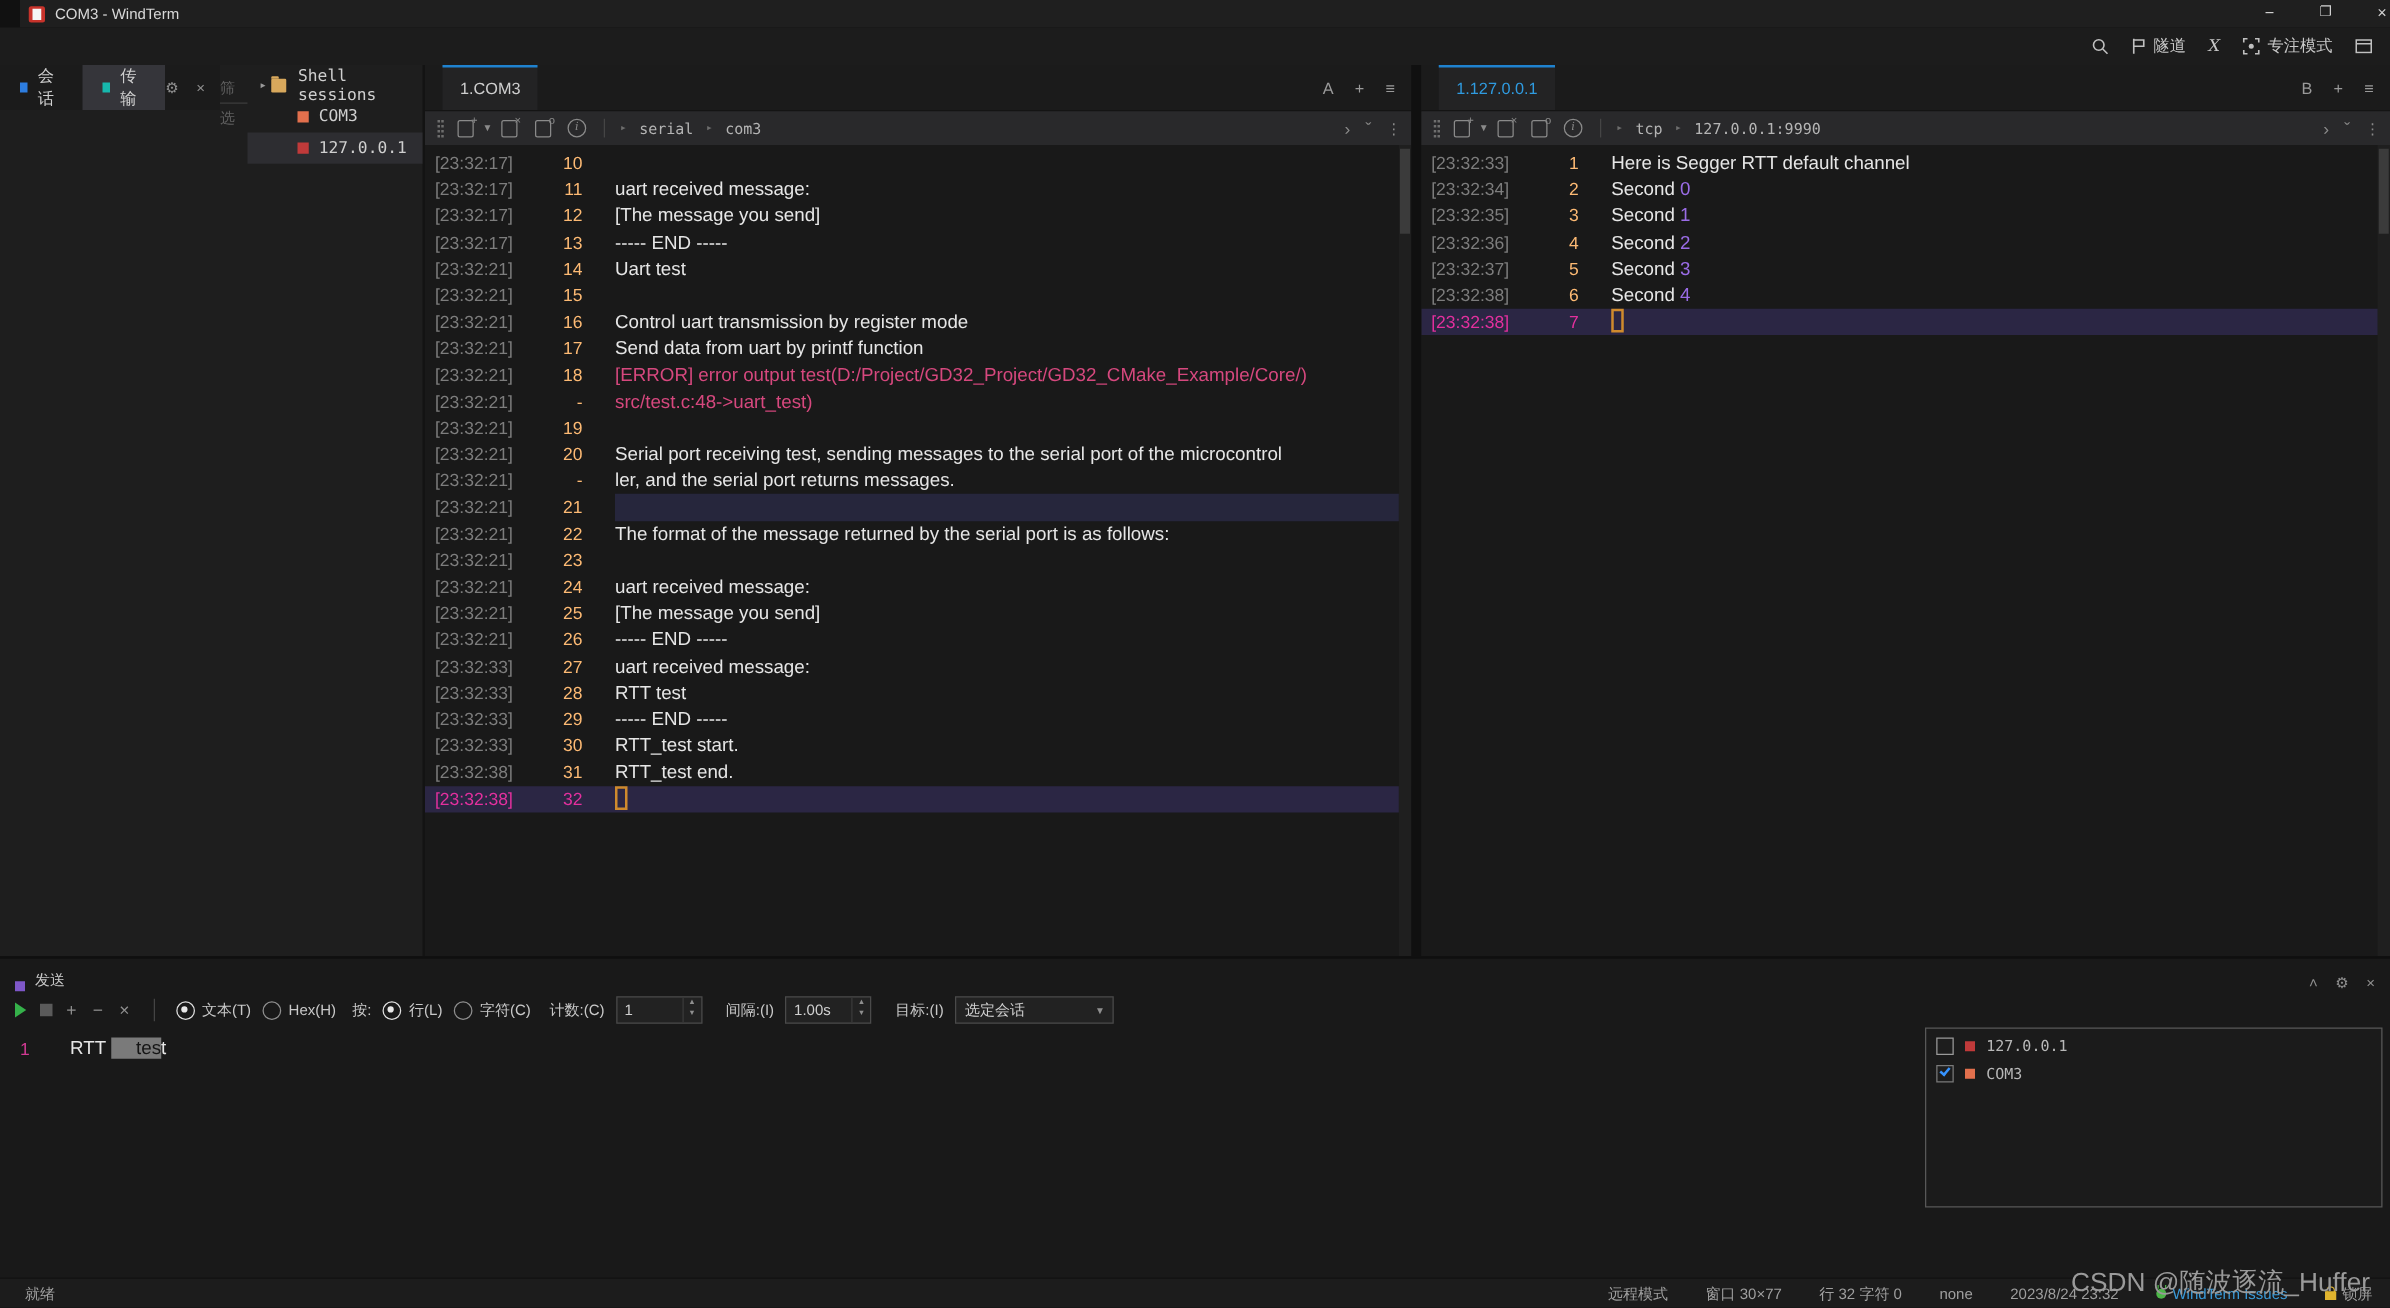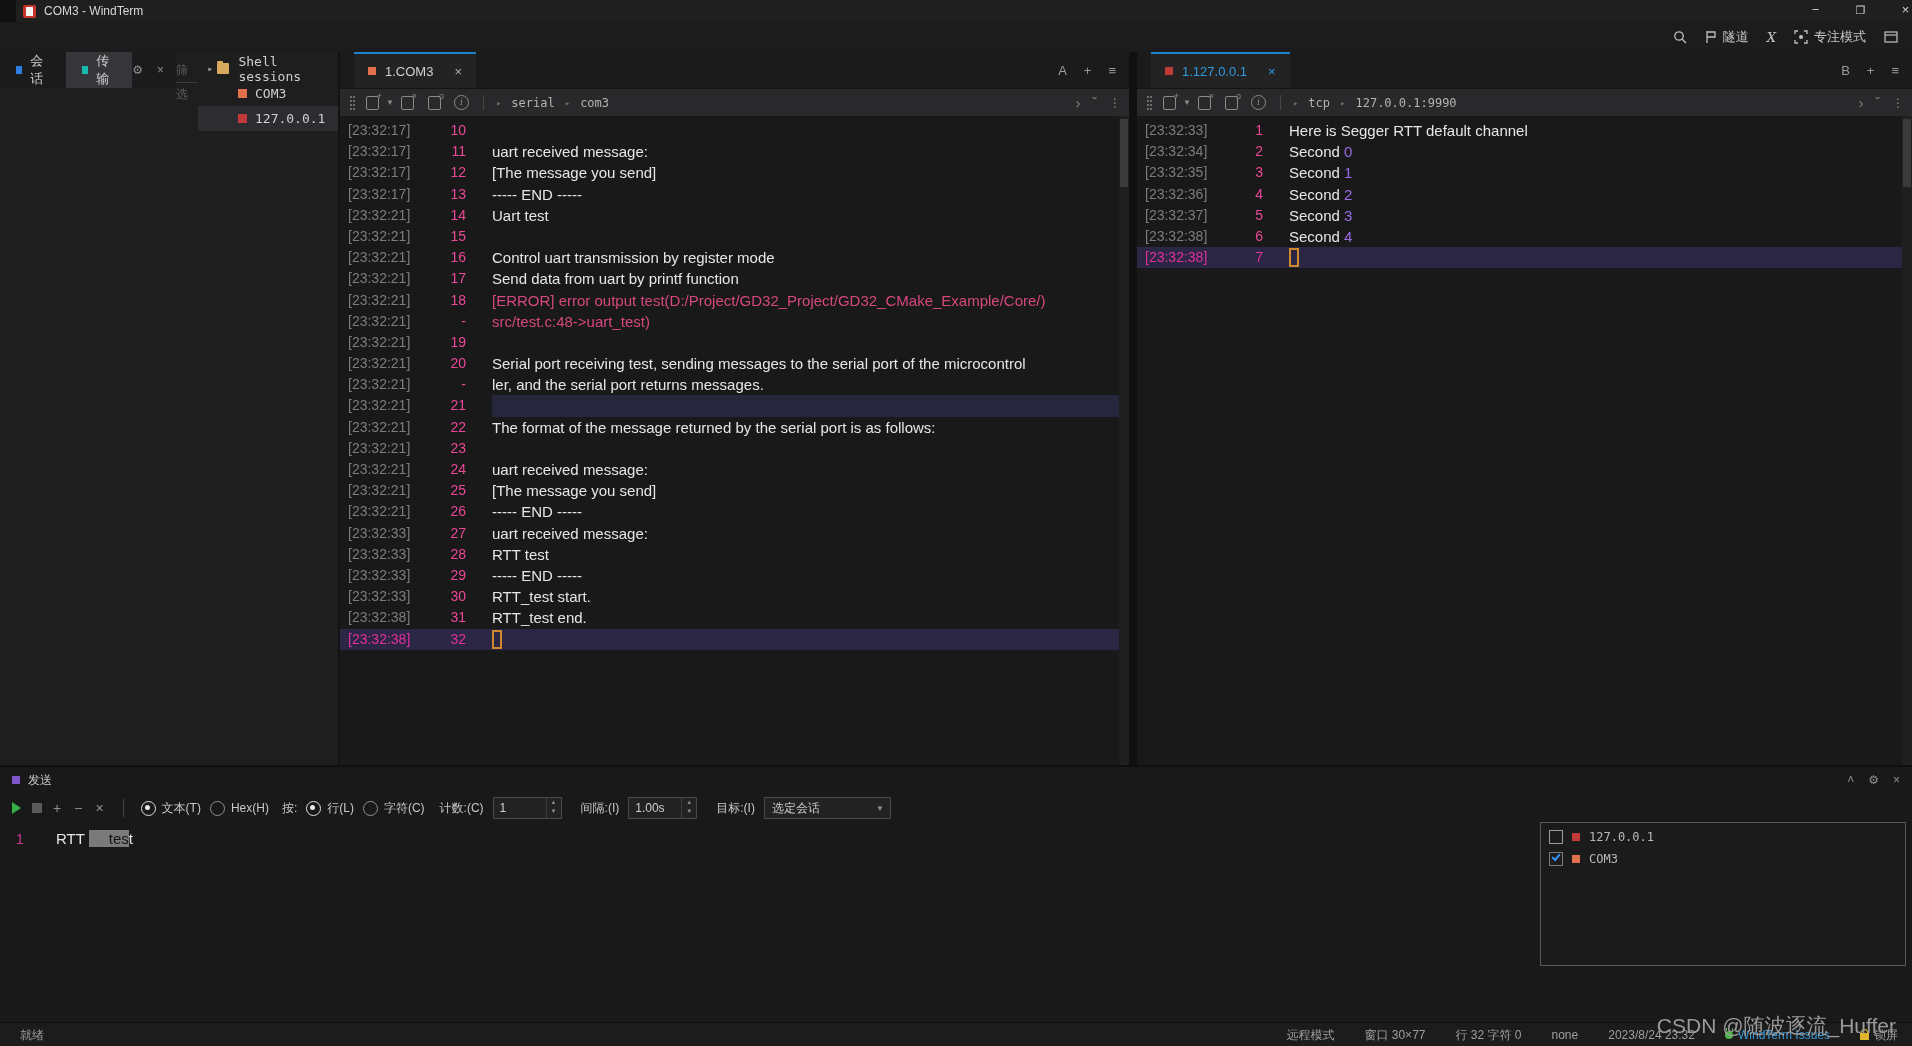--- a/index.html
+++ b/index.html
@@ -40,21 +40,21 @@
   .folder{width:14px;height:11px;background:#d8a85c;border-radius:1px;position:relative;margin-right:9px;}
   .folder::before{content:"";position:absolute;left:0;top:-2px;width:6px;height:2px;background:#d8a85c;border-radius:1px 1px 0 0;}
   .tree-ind{width:40px;}
   .tree-sq{width:9px;height:9px;margin-right:8px;}
   
   .pane{display:flex;flex-direction:column;background:#191919;overflow:hidden;position:relative;}
   .pane-left{width:789px;}
   .pane-split{width:8px;background:#101010;}
   .pane-right{flex:1;}
   .tabstrip{height:36px;background:#1b1b1b;display:flex;align-items:stretch;border-bottom:1px solid #141414;}
-  .term-tab{margin-left:14px;display:flex;align-items:center;gap:9px;padding:0 14px;background:#232324;border-top:2px solid #1f82cf;font-size:13px;color:#cfcfcf;}
+  .term-tab{margin-left:14px;display:flex;align-items:center;gap:9px;padding:0 14px;background:#232324;border-top:2px solid #1f82cf;font-size:13px;color:#cfcfcf;flex-direction:column;}
   .term-tab .close{margin-left:12px;color:#b0b0b0;font-size:13px;}
   .term-tab.blue{color:#2f9be0;}
   .term-tab.blue .close{color:#2f9be0;}
   .tabstrip-right{margin-left:auto;display:flex;align-items:center;gap:17px;padding-right:13px;color:#9a9a9a;font-size:13px;}
   .toolbar{height:27px;background:#29292b;display:flex;align-items:center;padding:0 8px;color:#8a8a8a;}
   .dots{width:5px;height:13px;margin:0 8px 0 2px;position:relative;}
   .dots::before{content:"";position:absolute;left:0;top:0;width:2px;height:2px;background:#6e6e6e;
     box-shadow:0 4px 0 #6e6e6e,0 8px 0 #6e6e6e,0 12px 0 #6e6e6e,3px 0 0 #6e6e6e,3px 4px 0 #6e6e6e,3px 8px 0 #6e6e6e,3px 12px 0 #6e6e6e;}
   .sheet{width:11px;height:12px;border:1px solid #8a8a8a;border-radius:2px;position:relative;margin:0 3px;}
   .sheet>i{position:absolute;right:-4px;top:-6px;font-style:normal;font-size:9px;color:#8a8a8a;}
@@ -62,33 +62,33 @@
   .dd-arrow{font-size:8px;margin:0 4px;}
   .info-circ{width:13px;height:13px;border:1px solid #8a8a8a;border-radius:50%;font-size:9px;line-height:13px;text-align:center;color:#8a8a8a;margin:0 10px;font-family:"DejaVu Serif",serif;font-style:italic;}
   .tb-sep{width:1px;height:15px;background:#454545;margin:0 4px;}
   .crumbs{display:flex;align-items:center;gap:10px;font-family:"DejaVu Sans Mono",monospace;font-size:12px;color:#b4b4b4;margin-left:8px;}
   .crumbs .arr{color:#6e6e6e;font-size:9px;}
   .toolbar-right{margin-left:auto;display:flex;align-items:center;gap:12px;color:#8a8a8a;font-size:12px;}
   
   .term{flex:1;padding-top:4px;font-size:15px;overflow:hidden;}
   .trow{height:21.2px;line-height:21.2px;display:flex;white-space:pre;}
   .ts{width:80px;padding-left:8px;color:#7d7d7d;font-size:14px;flex:none;}
-  .ln{width:38px;text-align:right;color:#ec4899;font-size:14px;flex:none;}
+  .ln{width:38px;text-align:right;color:#fdba74;font-size:14px;flex:none;}
   .tx{margin-left:26px;color:#e6e6e6;flex:none;}
   .tx .err{color:#d6487e;}
   .tx .num{color:#9a6ce6;}
   .trow.hl-text .tx{flex:1;background:#26263c;margin-right:2px;}
   .trow.hl-row{background:#2b2644;}
   .trow.mag .ts,.trow.mag .ln{color:#e3309e;}
   .cursor{display:inline-block;width:6px;height:15px;border:2px solid #cf8a2d;vertical-align:middle;margin-top:-3px;}
   .scrolltrack{position:absolute;right:0;top:64px;bottom:0;width:10px;background:#1f1f1f;}
   .scrollthumb{margin:3px 1px;height:68px;background:#3b3b3b;}
   
   .send-panel{left:0;top:765px;width:1912px;height:257px;background:#191919;border-top:2px solid #0f0f0f;}
-  .send-head{height:26px;display:flex;align-items:center;padding:0 12px;}
+  .send-head{height:26px;display:flex;align-items:flex-end;padding:0 12px;}
   .send-head .lbl{font-size:12px;color:#c8c8c8;margin-left:8px;}
   .send-head-right{margin-left:auto;display:flex;gap:14px;color:#8f8f8f;font-size:12px;align-items:center;}
   .send-toolbar{height:30px;display:flex;align-items:center;padding-left:10px;font-size:12px;color:#c8c8c8;gap:9px;}
   .play{width:0;height:0;border-left:9px solid #35b14a;border-top:6px solid transparent;border-bottom:6px solid transparent;margin:0 2px;}
   .stop{width:10px;height:10px;background:#5a5a5a;}
   .tbtn{color:#8f8f8f;font-size:14px;padding:0 2px;}
   .vsep{width:1px;height:18px;background:#444;margin:0 8px;}
   .radio{width:13px;height:13px;border:1px solid #8f8f8f;border-radius:50%;position:relative;flex:none;}
   .radio.sel{border-color:#e0e0e0;}
   .radio.sel::after{content:"";position:absolute;left:3px;top:3px;width:5px;height:5px;border-radius:50%;background:#e8e8e8;}

